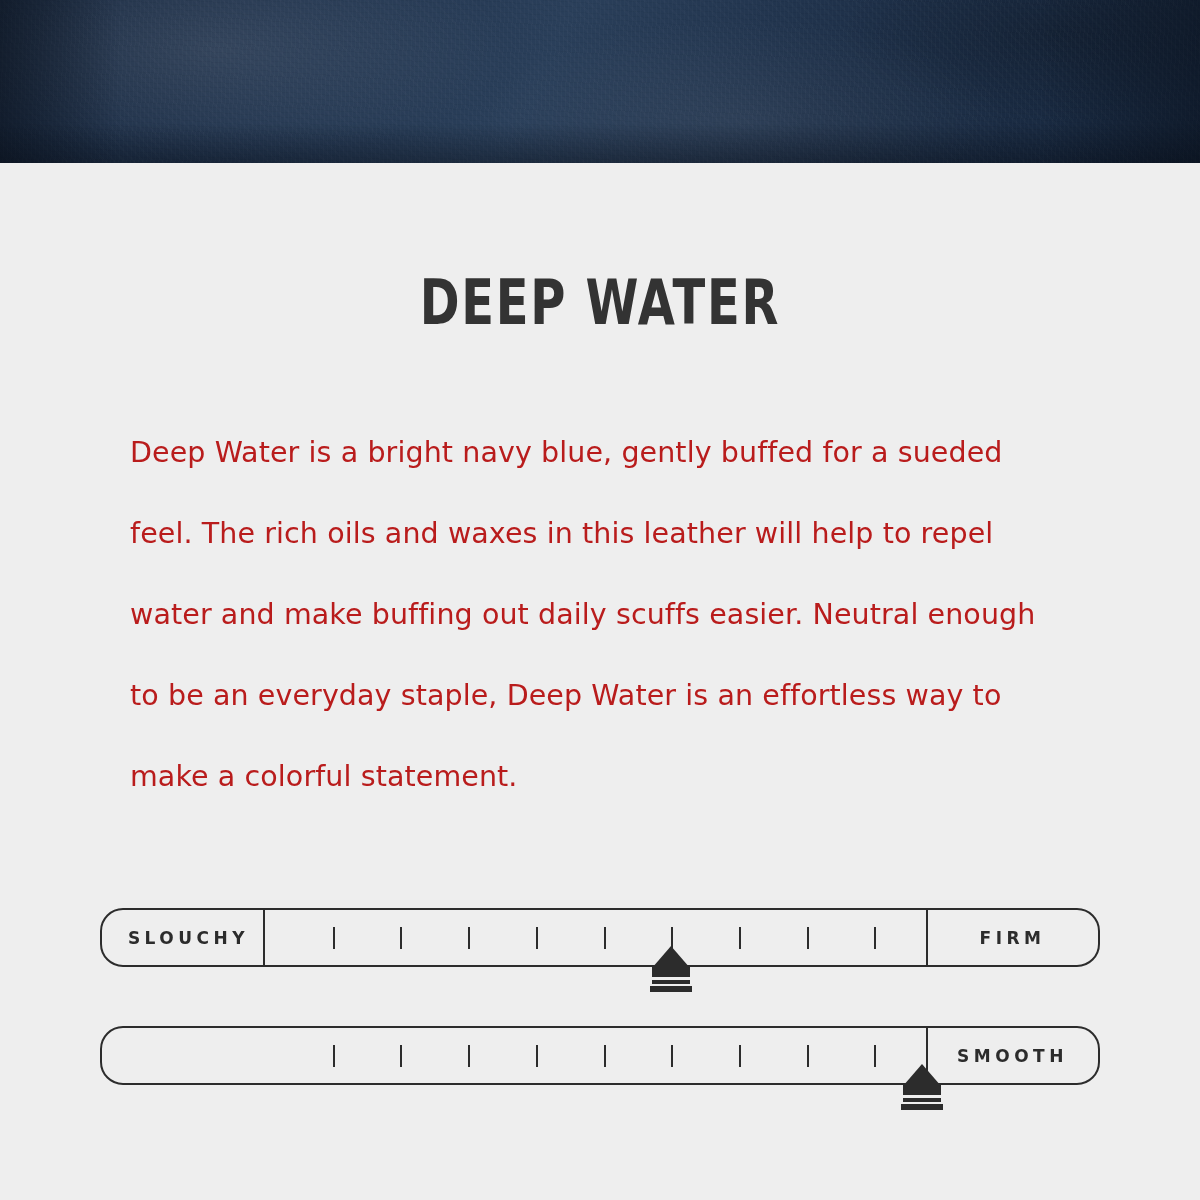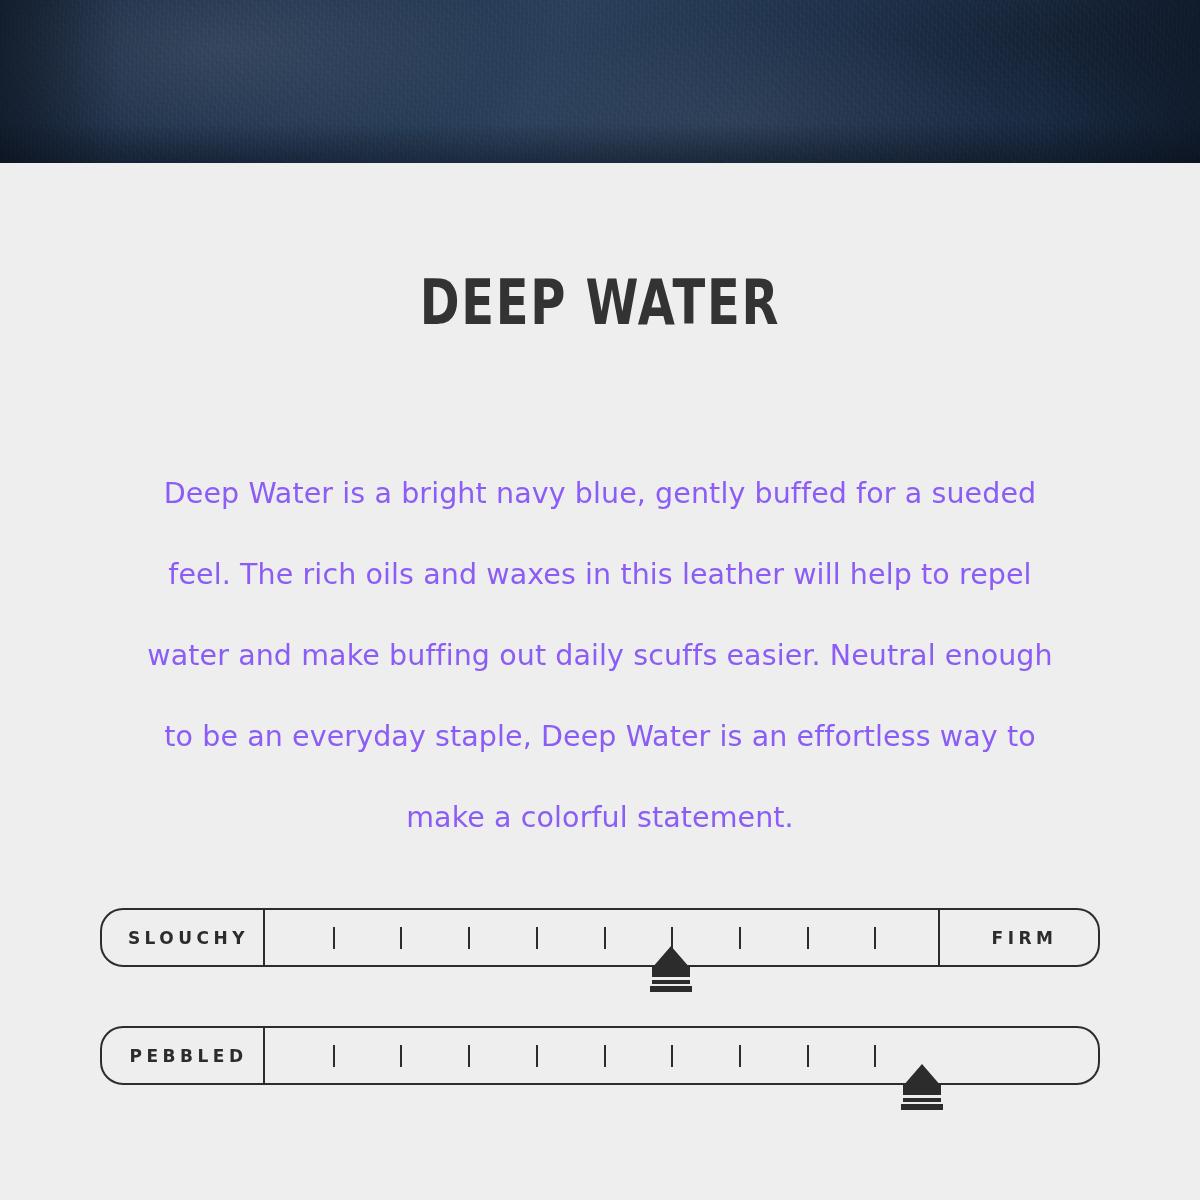--- a/index.html
+++ b/index.html
@@ -71,29 +71,28 @@
     font-size: 62px;
     letter-spacing: 2px;
     color: #333333;
     line-height: 1;
     transform: scaleX(0.86);
   }
 
   
   .description {
     position: absolute;
-    top: 453px;
+    top: 412px;
     left: 130px;
     width: 940px;
-    text-align: center;
     font-family: "DejaVu Sans", sans-serif;
     font-weight: 400;
     font-size: 28.5px;
     line-height: 81px;
-    color: #8b5cf6;
+    color: #b91c1c;
     letter-spacing: 0.1px;
   }
 
   
   .slider {
     position: absolute;
     left: 100px;
     width: 1000px;
     height: 59px;
   }
@@ -122,21 +121,21 @@
     color: #2c2c2c;
     box-sizing: border-box;
   }
   .slider-label.left {
     left: 0;
     width: 165px;
     border-right: 2px solid #2c2c2c;
     padding-left: 14px;
   }
   .slider-label.right {
-    right: 4px;
+    right: 16px;
     width: 158px;
     border-left: 2px solid #2c2c2c;
     padding-left: 13px;
   }
   .slider-ticks {
     position: absolute;
     left: 165px;
     right: 158px;
     top: 0;
     height: 100%;
@@ -225,21 +224,21 @@
         <div class="head"></div>
         <div class="body"></div>
         <div class="gap"></div>
         <div class="foot"></div>
       </div>
     </div>
   </div>
 
   <div class="slider slider-texture">
     <div class="slider-track"></div>
-    <div class="slider-label left">PEBBLED</div>
+    <div class="slider-label right">SMOOTH</div>
     <div class="slider-ticks">
       <div class="tick" style="left:10%"></div>
       <div class="tick" style="left:20%"></div>
       <div class="tick" style="left:30%"></div>
       <div class="tick" style="left:40%"></div>
       <div class="tick" style="left:50%"></div>
       <div class="tick" style="left:60%"></div>
       <div class="tick" style="left:70%"></div>
       <div class="tick" style="left:80%"></div>
       <div class="tick" style="left:90%"></div>

